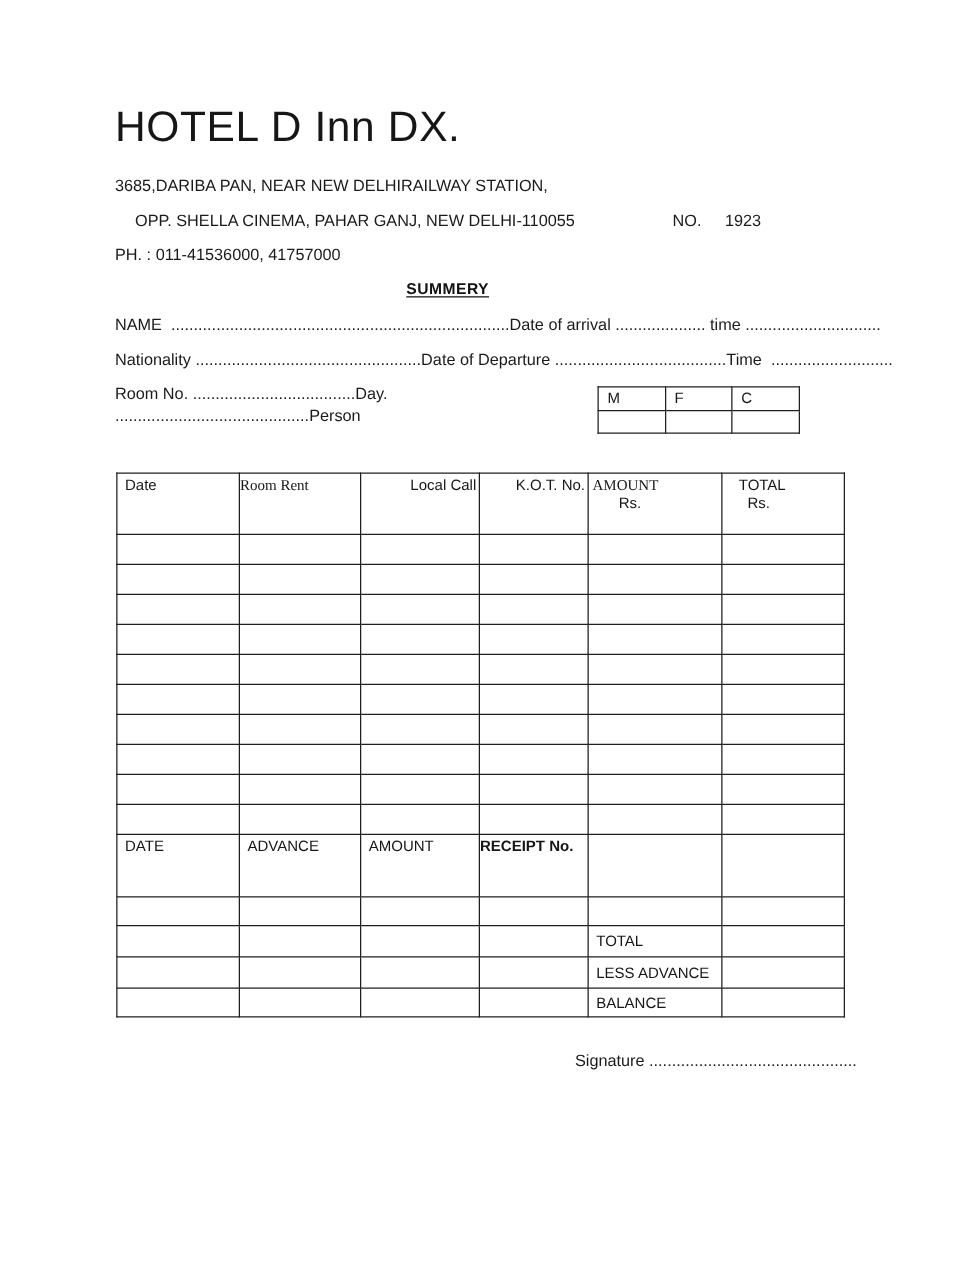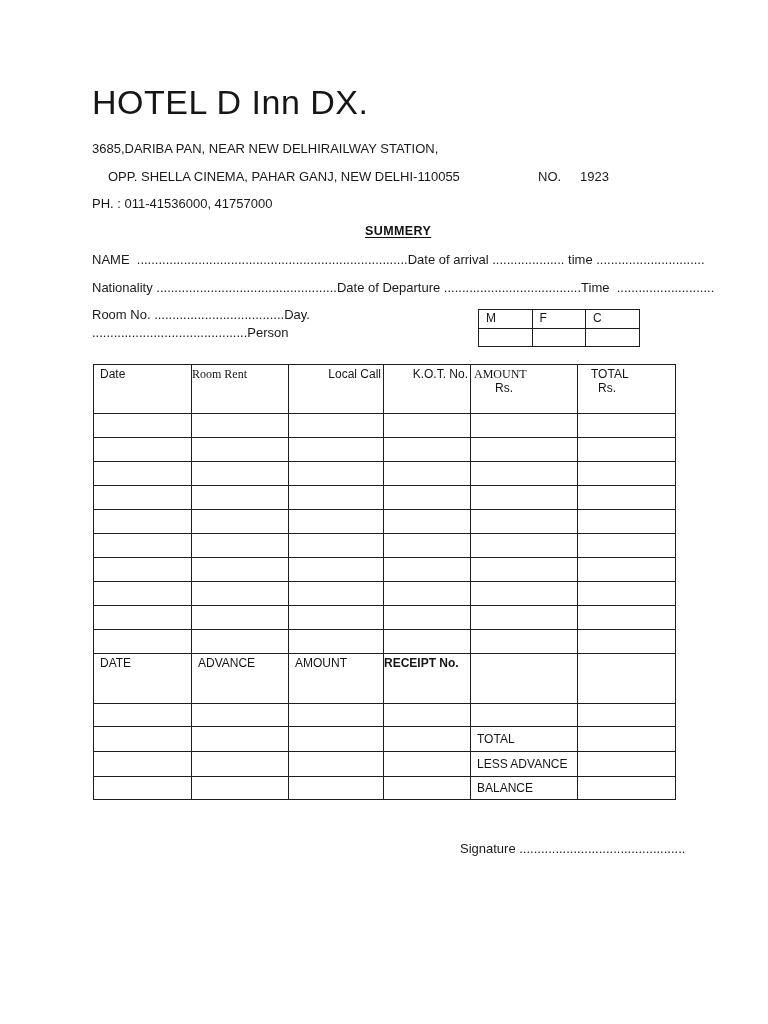--- a/index.html
+++ b/index.html
@@ -4,27 +4,27 @@
 <style>
   html,body { margin:0; padding:0; background:#ffffff; }
   .page {
     position:relative; width:768px; height:1024px; background:#ffffff;
     font-family:"Liberation Sans", sans-serif; color:#111; overflow:hidden;
   }
   .abs { position:absolute; white-space:pre;text-align:center; }
   .title { font-size:34px; line-height:36px; letter-spacing:0.5px; color:#161616; }
   .bt { font-size:13px; line-height:15px; color:#1a1a1a; }
   .heading { font-size:12.5px; font-weight:600; letter-spacing:0.4px;
-             text-decoration:underline; text-underline-offset:2px;margin-left:40px; }
+             text-decoration:underline; text-underline-offset:2px; }
 
   table { border-collapse:collapse; table-layout:fixed; }
   td { border:1.5px solid #1f1f1f; font-size:12px; line-height:14px;
        color:#161616; vertical-align:top; padding:2px 2px 0 6px; overflow:hidden; }
 
-  .charges { position:absolute; left:93px; top:364px; width:582px;border-radius:29px; }
+  .charges { position:absolute; left:93px; top:378px; width:582px;border-radius:29px; }
   .charges col:nth-child(1){width:98px;} .charges col:nth-child(2){width:97px;}
   .charges col:nth-child(3){width:95px;} .charges col:nth-child(4){width:87px;}
   .charges col:nth-child(5){width:107px;} .charges col:nth-child(6){width:98px;}
   .r49{height:49px;} .r24{height:24px;} .r50{height:50px;}
   .r23{height:23px;} .r25{height:25px;}
   td.c { text-align:right; padding-left:0; }
   td.np { padding-left:0; }
   .pl3{padding-left:3px;font-family:Liberation Serif, serif;} .pl7{padding-left:7px;font-weight:bold;} .pl13{padding-left:13px;}
   .pl20{padding-left:20px;} .pl24{padding-left:24px;}
   td.vm { vertical-align:middle; padding-top:0; }

